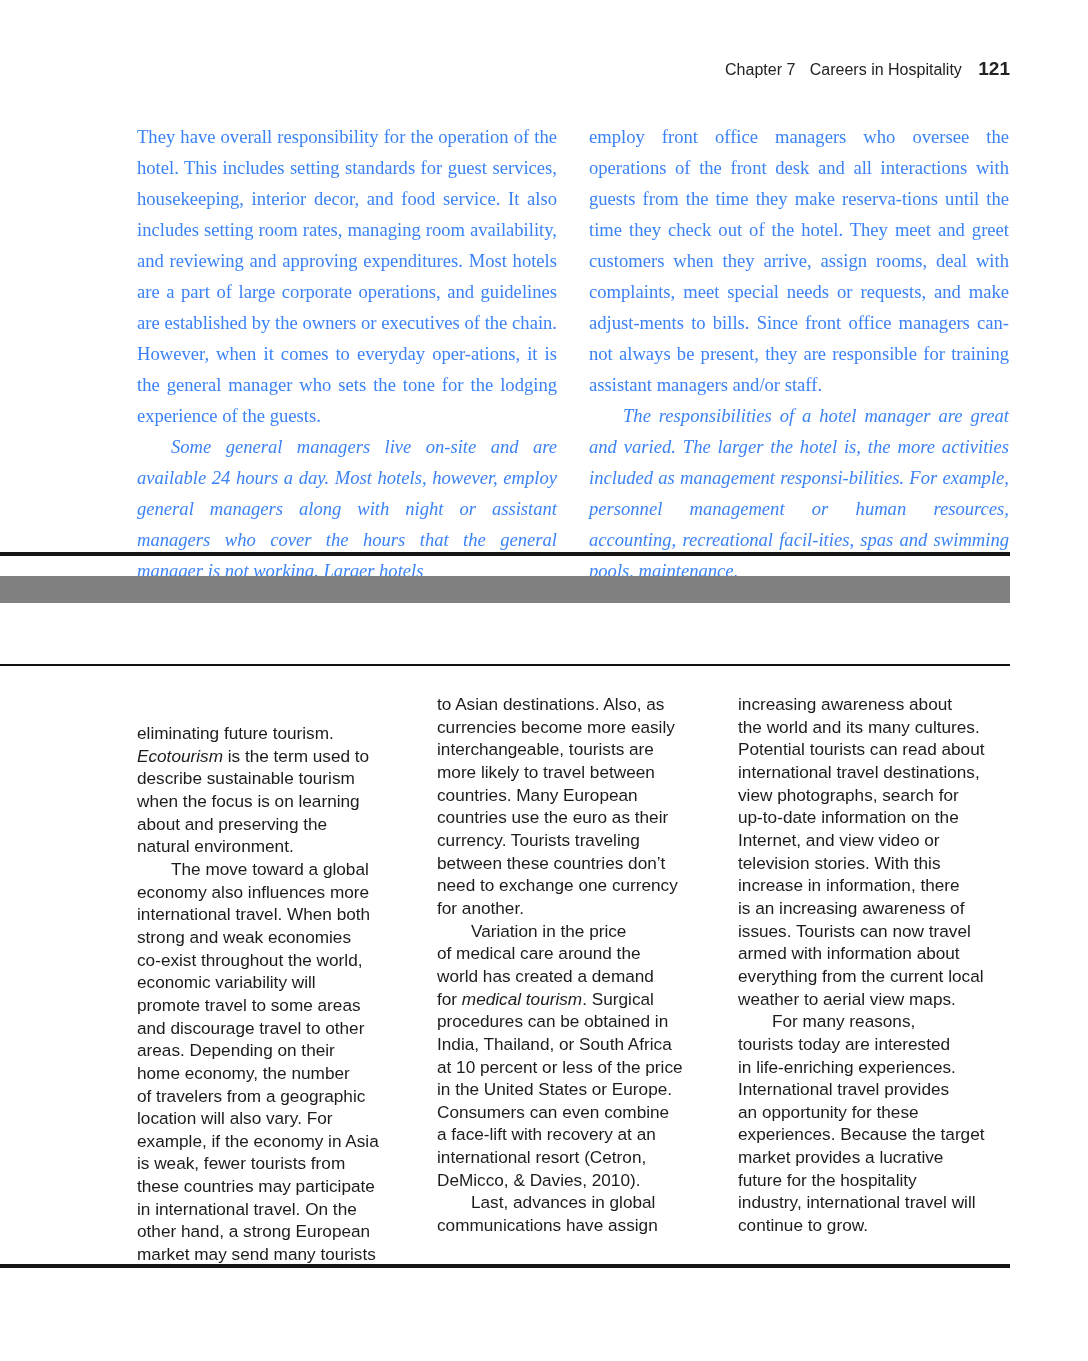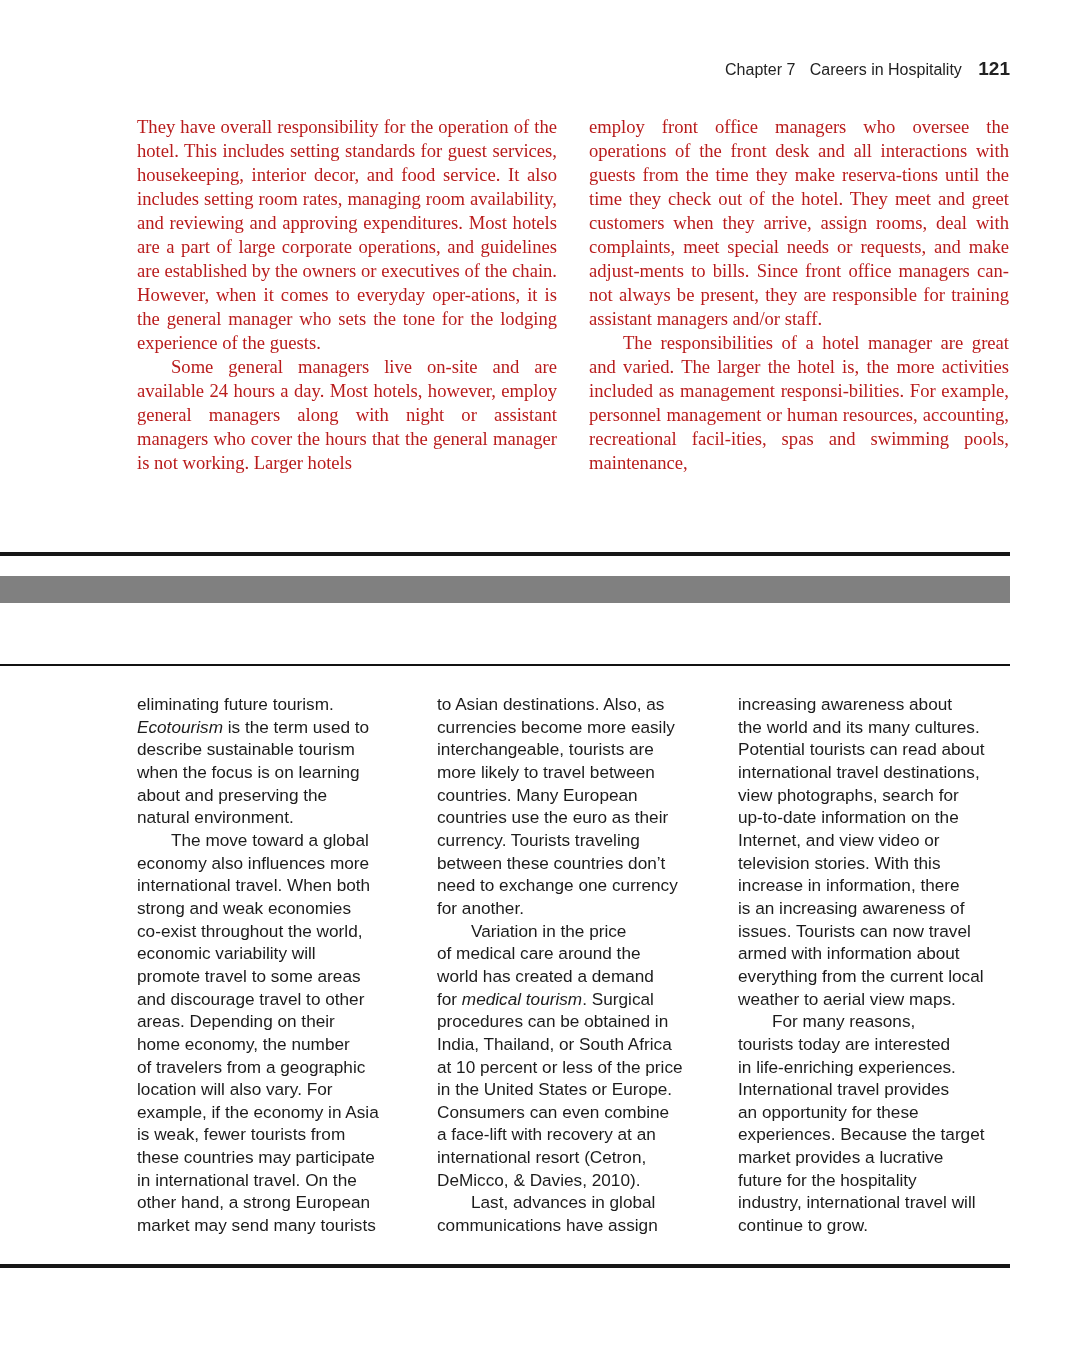--- a/index.html
+++ b/index.html
@@ -7,41 +7,41 @@
     .running-head {
       position: absolute; top: 58px; right: 78px;
       font-family: "Liberation Sans", sans-serif; font-size: 16px; color: #222;
       white-space: nowrap;
     }
     .running-head .chap { margin-right: 10px; }
     .running-head .title { margin-right: 12px; }
     .running-head .pnum { font-weight: bold; font-size: 19px; margin-top: 26px; }
 
     .serif-col {
-      position: absolute; top: 115px; width: 420px;
-      font-family: "Liberation Serif", serif; font-size: 18.6px; line-height: 24px;
-      text-align: justify; color: #b91c1c;
+      position: absolute; top: 121px; width: 420px;
+      font-family: "Liberation Serif", serif; font-size: 18.6px; line-height: 31px;
+      text-align: justify; color: #3b82f6;
     }
     .serif-col.left { left: 137px; }
     .serif-col.right { left: 589px; }
     .serif-col p { margin: 0; }
-    .serif-col p.indent { text-indent: 34px; }
+    .serif-col p.indent { text-indent: 34px; font-style: italic; }
 
     .rule-thick { position: absolute; left: 0; width: 1010px; background: #161616; }
     .rule-top { top: 552px; height: 4px; }
     .rule-bottom { top: 1264px; height: 4px; }
     .gray-band { position: absolute; left: 0; top: 576px; width: 1010px; height: 27px; background: #808080; }
     .rule-thin { position: absolute; left: 0; top: 664px; width: 1010px; height: 2px; background: #111; }
 
     .sans-col {
       position: absolute; top: 693px; width: 285px;
       font-family: "Liberation Sans", sans-serif; font-size: 17.2px; line-height: 22.65px;
       color: #1c1c1c;
     }
-    .sans-col.c1 { left: 137px; }
+    .sans-col.c1 { left: 137px; margin-top: 29px; }
     .sans-col.c2 { left: 437px; }
     .sans-col.c3 { left: 738px; }
     .sans-col .ln { display: block; white-space: nowrap; }
     .sans-col .ln.indent { padding-left: 34px; }
     .sans-col em { font-style: italic; text-align: center; }
   </style>
 </head>
 <body>
 
 <div class="running-head">

